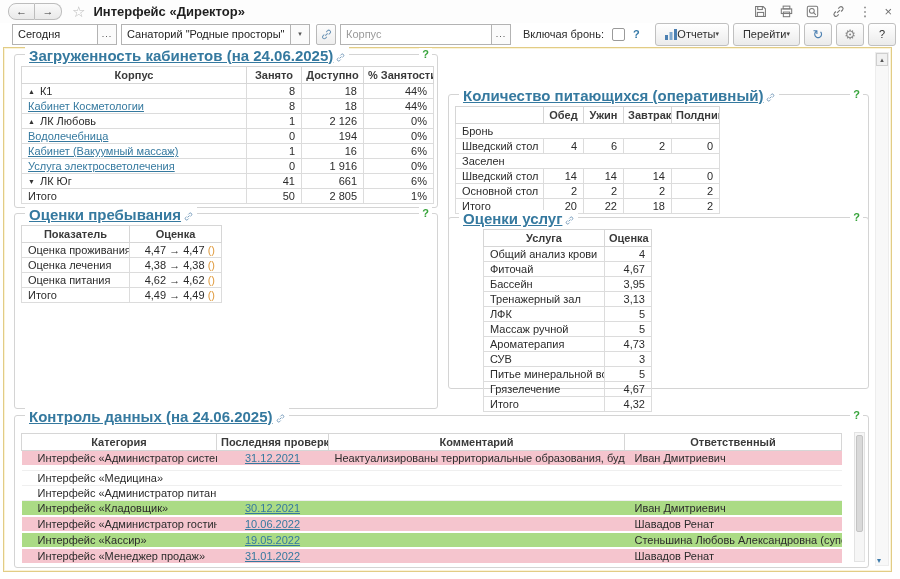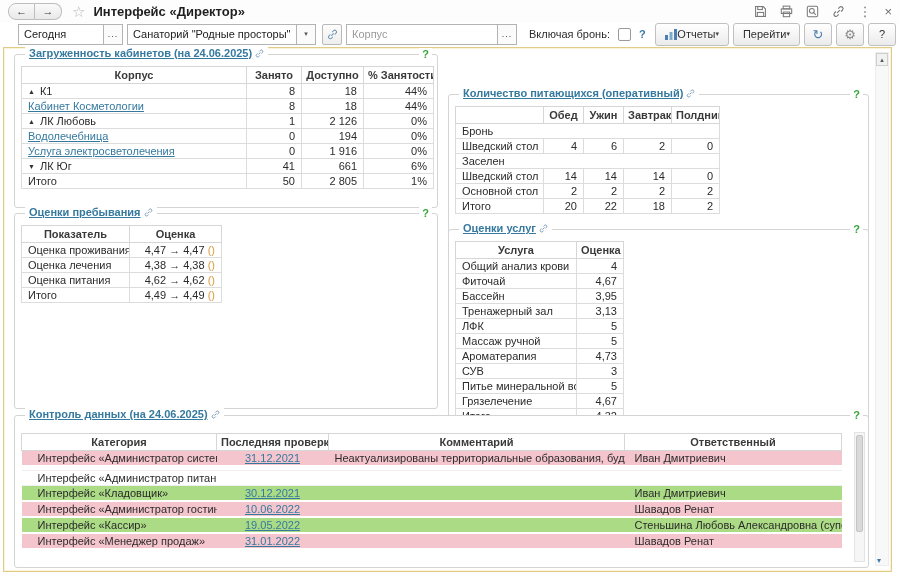--- a/index.html
+++ b/index.html
@@ -13,21 +13,21 @@
     font-size:11px; color:#333; line-height:15px; text-align:center; cursor:pointer; }
   .navbtn.b { border-radius:8px 0 0 8px; }
   .navbtn.f { border-radius:0 8px 8px 0; border-left:none; }
   .star { color:#b9b9b9; font-size:15px; margin:0 8px 0 10px; cursor:pointer; }
   .apptitle { font-size:13px; font-weight:bold; color:#1f1f1f; }
   .tb-right { margin-left:auto; display:flex; align-items:center; gap:13px; color:#787878; }
   .tb-right svg { display:block; }
   .glyph { font-size:13px; color:#6f6f6f; cursor:pointer; line-height:1; }
 
   
-  .toolbar { height:24px; display:flex; align-items:center; padding:0 4px 2px 18px; gap:4px; }
+  .toolbar { height:24px; display:flex; align-items:center; padding:0 4px 2px 12px; gap:4px; }
   .grp { display:flex; align-items:stretch; height:21px; }
   .grp input { height:21px; border:1px solid #b3b3b3; padding:0 5px; font-size:11px;
     font-family:"Liberation Sans", sans-serif; color:#222; outline:none; }
   .grp input::placeholder { color:#9a9a9a; }
   .seg { width:19px; border:1px solid #b3b3b3; border-left:none; background:#fbfbfb;
     font-size:7px; color:#555; display:flex; align-items:center; justify-content:center; cursor:pointer; }
   .seg.dots { font-size:9px; letter-spacing:1px; color:#444; }
   .openbtn { width:20px; height:21px; margin-left:2px; border:1px solid #b9b9b9; border-radius:2px;
     background:linear-gradient(#fdfdfd,#eee); display:flex; align-items:center; justify-content:center; cursor:pointer; }
   .cb-label { margin-left:8px; color:#2b2b2b; }
@@ -40,21 +40,21 @@
   .btn .caret { font-size:7px; color:#444; }
   .btn.iconbtn { width:28px; justify-content:center; padding:0; }
   .ref-g { color:#4b7fb1; font-size:13px; }
   .gear-g { color:#8a8a8a; font-size:13px; }
 
   
   .content { position:absolute; left:3px; top:47px; width:889px; height:525px;
     border:1px solid #e2cc85; background:#fff; box-shadow:inset 0 0 0 1px #faf3d9; }
   .panel { position:absolute; border:1px solid #d4d4d4; border-radius:3px; background:#fff; }
   .panel-title { position:absolute; top:-8px; left:10px; background:#fff; padding:0 4px;
-    font-size:11px; font-weight:bold; white-space:nowrap; }
+    font-size:15px; font-weight:bold; white-space:nowrap; }
   .panel-title a { color:#35799f; text-decoration:underline; cursor:pointer; }
   .lnk-ico { margin-left:3px; vertical-align:-1px; }
   .panel-help { position:absolute; top:-7px; right:5px; background:#fff; padding:0 3px;
     color:#38a43c; font-weight:bold; font-size:11px; cursor:pointer; }
 
   table.tbl { border-collapse:collapse; table-layout:fixed; font-size:11px; }
   .tbl th { border:1px solid #d6d6d6; font-weight:bold; text-align:center; padding:2px 4px;
     color:#3a3a3a; background:#fff; overflow:hidden; white-space:nowrap; }
   .tbl td { border:1px solid #dcdcdc; padding:1px 6px; height:14px; color:#2b2b2b;
     white-space:nowrap; overflow:hidden; }
@@ -227,20 +227,26 @@
           <td class="num">2 126</td>
           <td class="num">0%</td>
         </tr>
         <tr>
           <td class="indent"><a class="cell-link">Водолечебница</a></td>
           <td class="num">0</td>
           <td class="num">194</td>
           <td class="num">0%</td>
         </tr>
         <tr>
+          <td class="indent"><a class="cell-link">Кабинет (Вакуумный массаж)</a></td>
+          <td class="num">1</td>
+          <td class="num">16</td>
+          <td class="num">6%</td>
+        </tr>
+        <tr>
           <td class="indent"><a class="cell-link">Услуга электросветолечения</a></td>
           <td class="num">0</td>
           <td class="num">1 916</td>
           <td class="num">0%</td>
         </tr>
         <tr>
           <td class="grp-name"><span class="marker">▼</span><span>ЛК Юг</span></td>
           <td class="num">41</td>
           <td class="num">661</td>
           <td class="num">6%</td>
@@ -350,21 +356,21 @@
           <td class="num"><span>4,62 → 4,62</span> <span class="paren">()</span></td>
         </tr>
         <tr class="total">
           <td>Итого</td>
           <td class="num"><span>4,49 → 4,49</span> <span class="paren">()</span></td>
         </tr>
       </tbody>
     </table>
   </div>
 
-  <div class="panel" style="left:444px; top:181px; width:421px; height:196px;">
+  <div class="panel" style="left:444px; top:169px; width:421px; height:172px;padding-left:28px;">
     <div class="panel-title"><a>Оценки услуг</a><svg class="lnk-ico" width="9" height="9" viewBox="0 0 12 12" fill="none" stroke="#6b93b5" stroke-width="1.2">
           <path d="M4.7 7.3 L7.3 4.7"></path>
           <path d="M3.6 6 L2.2 7.4 a1.9 1.9 0 0 0 2.7 2.7 L6.3 8.7"></path>
           <path d="M8.4 6 L9.8 4.6 a1.9 1.9 0 0 0 -2.7 -2.7 L5.7 3.3"></path>
         </svg></div>
     <span class="panel-help">?</span>
     <table class="tbl t4">
       <colgroup>
           <col style="width:121px">
           <col style="width:47px">
@@ -450,20 +456,26 @@
         <tr class="row-red">
           <td class="c-cat">Интерфейс «Администратор системы»</td>
           <td class="c-date"><a class="cell-link">31.12.2021</a></td>
           <td class="c-com">Неактуализированы территориальные образования, будут в январе.</td>
           <td class="c-resp">Иван Дмитриевич</td>
         </tr>
         <tr class="row-gap">
             <td colspan="4"></td>
           </tr>
         <tr>
+          <td class="c-cat">Интерфейс «Медицина»</td>
+          <td class="c-date"></td>
+            <td class="c-com"></td>
+            <td class="c-resp"></td>
+        </tr>
+        <tr>
           <td class="c-cat">Интерфейс «Администратор питания»</td>
           <td class="c-date"></td>
             <td class="c-com"></td>
             <td class="c-resp"></td>
         </tr>
         <tr class="row-green">
           <td class="c-cat">Интерфейс «Кладовщик»</td>
           <td class="c-date"><a class="cell-link">30.12.2021</a></td>
           <td class="c-com"></td>
           <td class="c-resp">Иван Дмитриевич</td>

